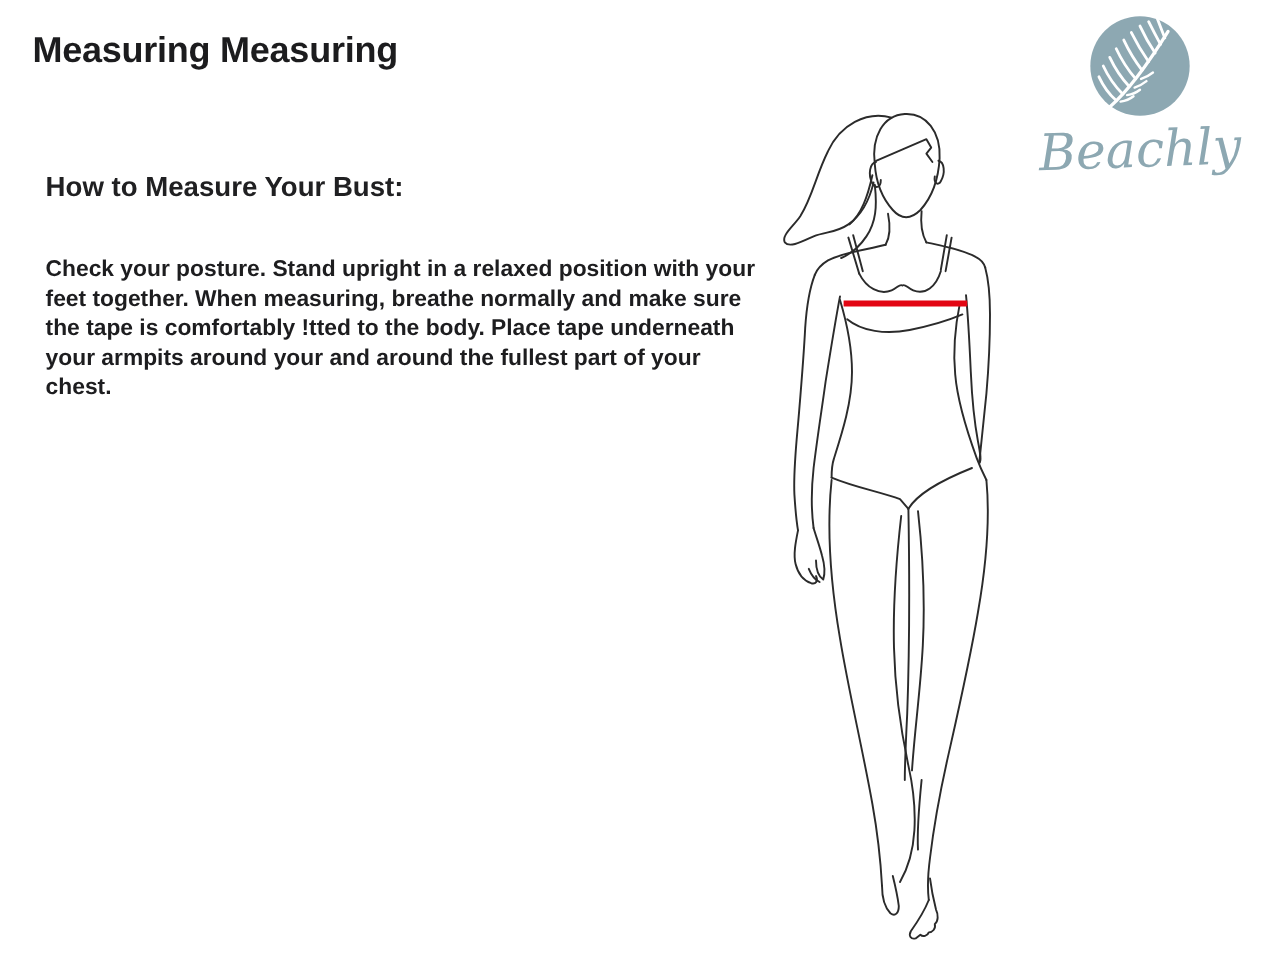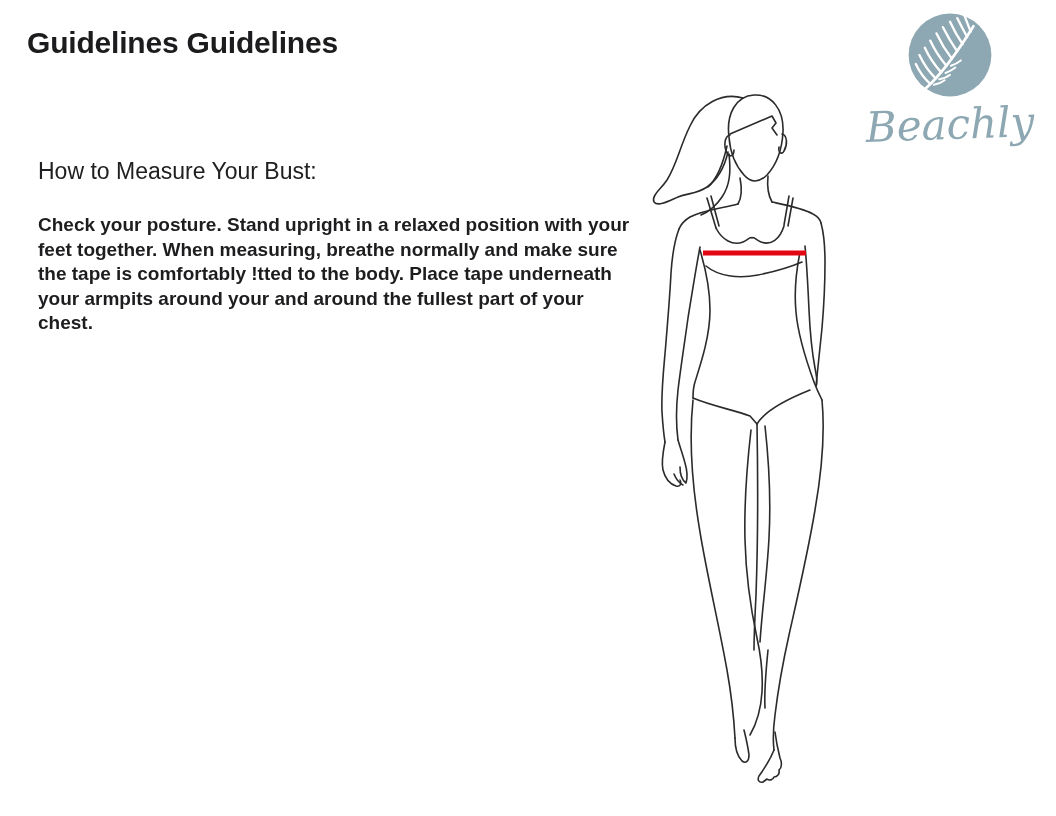--- a/index.html
+++ b/index.html
@@ -38,23 +38,23 @@
     font-family: "DejaVu Serif", serif;
     font-style: italic;
     font-size: 42px;
     line-height: 1.1;
     color: #8da8b2;
     transform: rotate(-2deg);
   }
 
   .section-heading {
     position: absolute;
-    left: 38px; top: 158px;
+    left: 38px; top: 142px;
     font-size: 23px;
-    font-weight: 400;
+    font-weight: 700;
     color: #202022;
   }
 
   .section-body {
     position: absolute;
     left: 38px; top: 213px;
     width: 604px;
     font-size: 19px;
     line-height: 24.6px;
     font-weight: 700;
@@ -64,21 +64,21 @@
   .figure-wrap {
     position: absolute;
     left: 630px; top: 90px;
     width: 230px; height: 710px;
   }
   .figure-wrap svg { width: 100%; height: 100%; display: block; }
 </style>
 </head>
 <body>
 
-<h1 class="page-title">Guidelines Guidelines</h1>
+<h1 class="page-title">Measuring Measuring</h1>
 
 <div class="brand">
   <svg class="brand-logo" viewBox="0 0 100 100" aria-hidden="true">
     <circle cx="50" cy="50" r="46" fill="#8da8b2"></circle>
     <g stroke="#ffffff" fill="none" stroke-linecap="round">
       <path d="M22 88 C38 74 55 52 76 18" stroke-width="3"></path>
       <path d="M28 82 Q18 73 12 60" stroke-width="2.6"></path>
       <path d="M34 76 Q23 65 16 50" stroke-width="2.6"></path>
       <path d="M40 69 Q29 57 22 42" stroke-width="2.6"></path>
       <path d="M46 62 Q35 49 28 34" stroke-width="2.6"></path>

